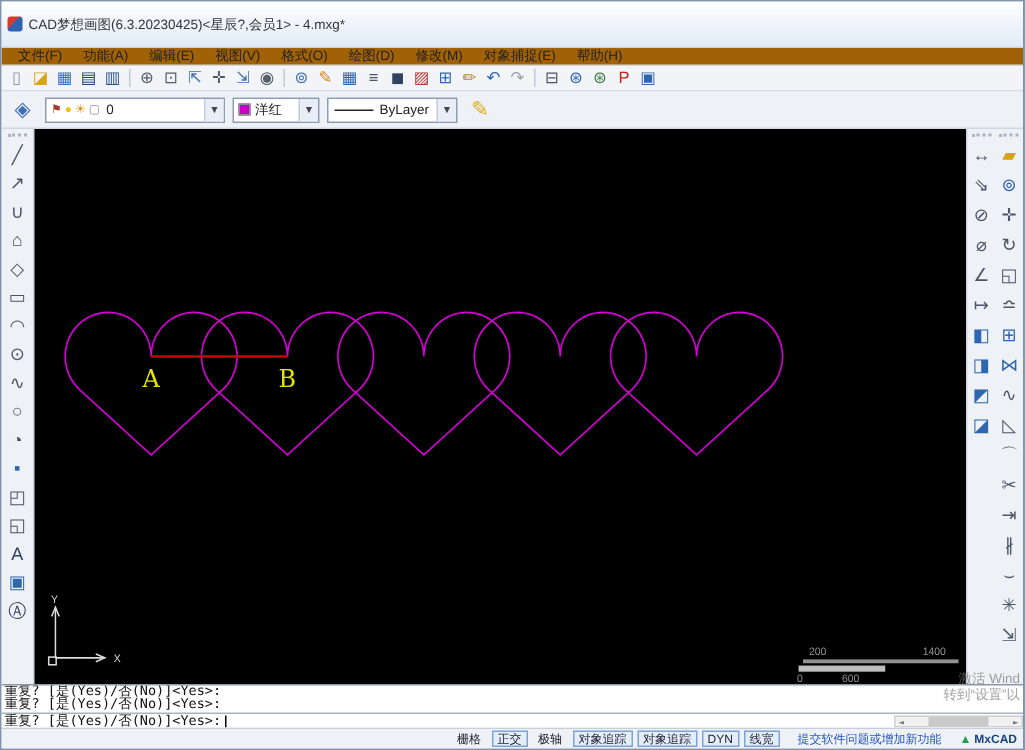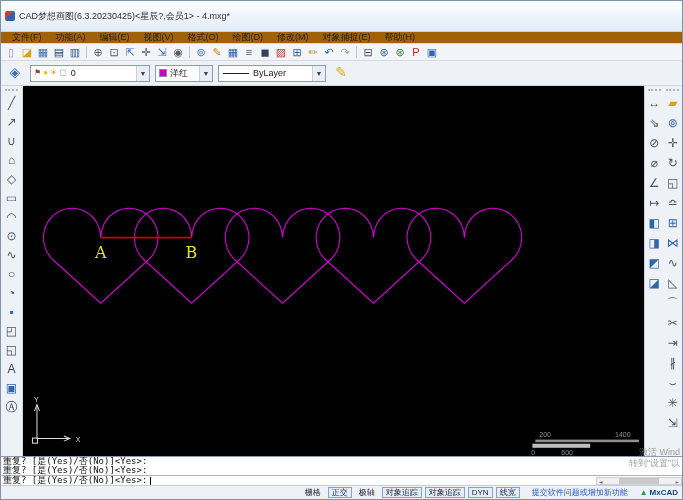--- a/index.html
+++ b/index.html
@@ -31,21 +31,21 @@
   .tbico{width:16px;height:15px;line-height:14px;text-align:center;font-size:11px;flex:none;cursor:pointer;border-radius:2px}
   .tbsep{width:1px;height:12px;background:#c2c9d4;margin:0 3px;flex:none}
   
   .toolbar2{height:25px;background:#eef1f6;display:flex;align-items:center;gap:5px;padding-left:4px;
             border-bottom:1px solid #cfd6e0;flex:none}
   .big-ico{width:20px;height:20px;line-height:19px;text-align:center;font-size:14px;cursor:pointer}
   .combo{height:17px;background:#fff;border:1px solid #8d9cb5;display:flex;align-items:center;
          font-size:9px;padding-left:3px;cursor:pointer}
   .combo .arrow{width:13px;height:100%;margin-left:auto;border-left:1px solid #c4cedd;background:#e9eef6;
                 display:flex;align-items:center;justify-content:center;font-size:7px;color:#445}
-  .layer-combo{width:120px}.color-combo{width:58px}.ltype-combo{width:108px}
+  .layer-combo{width:120px}.color-combo{width:58px}.ltype-combo{width:87px}
   .state-ico{font-size:8px;margin-right:2px;line-height:8px}
   .swatch{width:8px;height:8px;margin-right:3px;border:1px solid #889;flex:none}
   .lt-sample{width:26px;height:1px;background:#223;margin:0 4px 0 1px;flex:none}
   
   .main{flex:1;display:flex;min-height:0}
   .left-tools{width:22px;background:#eef1f6;border-right:1px solid #cfd6e0;display:flex;
               flex-direction:column;align-items:center;padding-top:1px;flex:none}
   .grip{width:13px;border-top:2px dotted #a9b4c4;margin:2px 0 3px;flex:none}
   .stool{width:19px;height:19px;line-height:18px;text-align:center;font-size:12px;cursor:pointer;flex:none}
   .canvas-wrap{flex:1;background:#000;position:relative;min-width:0}

